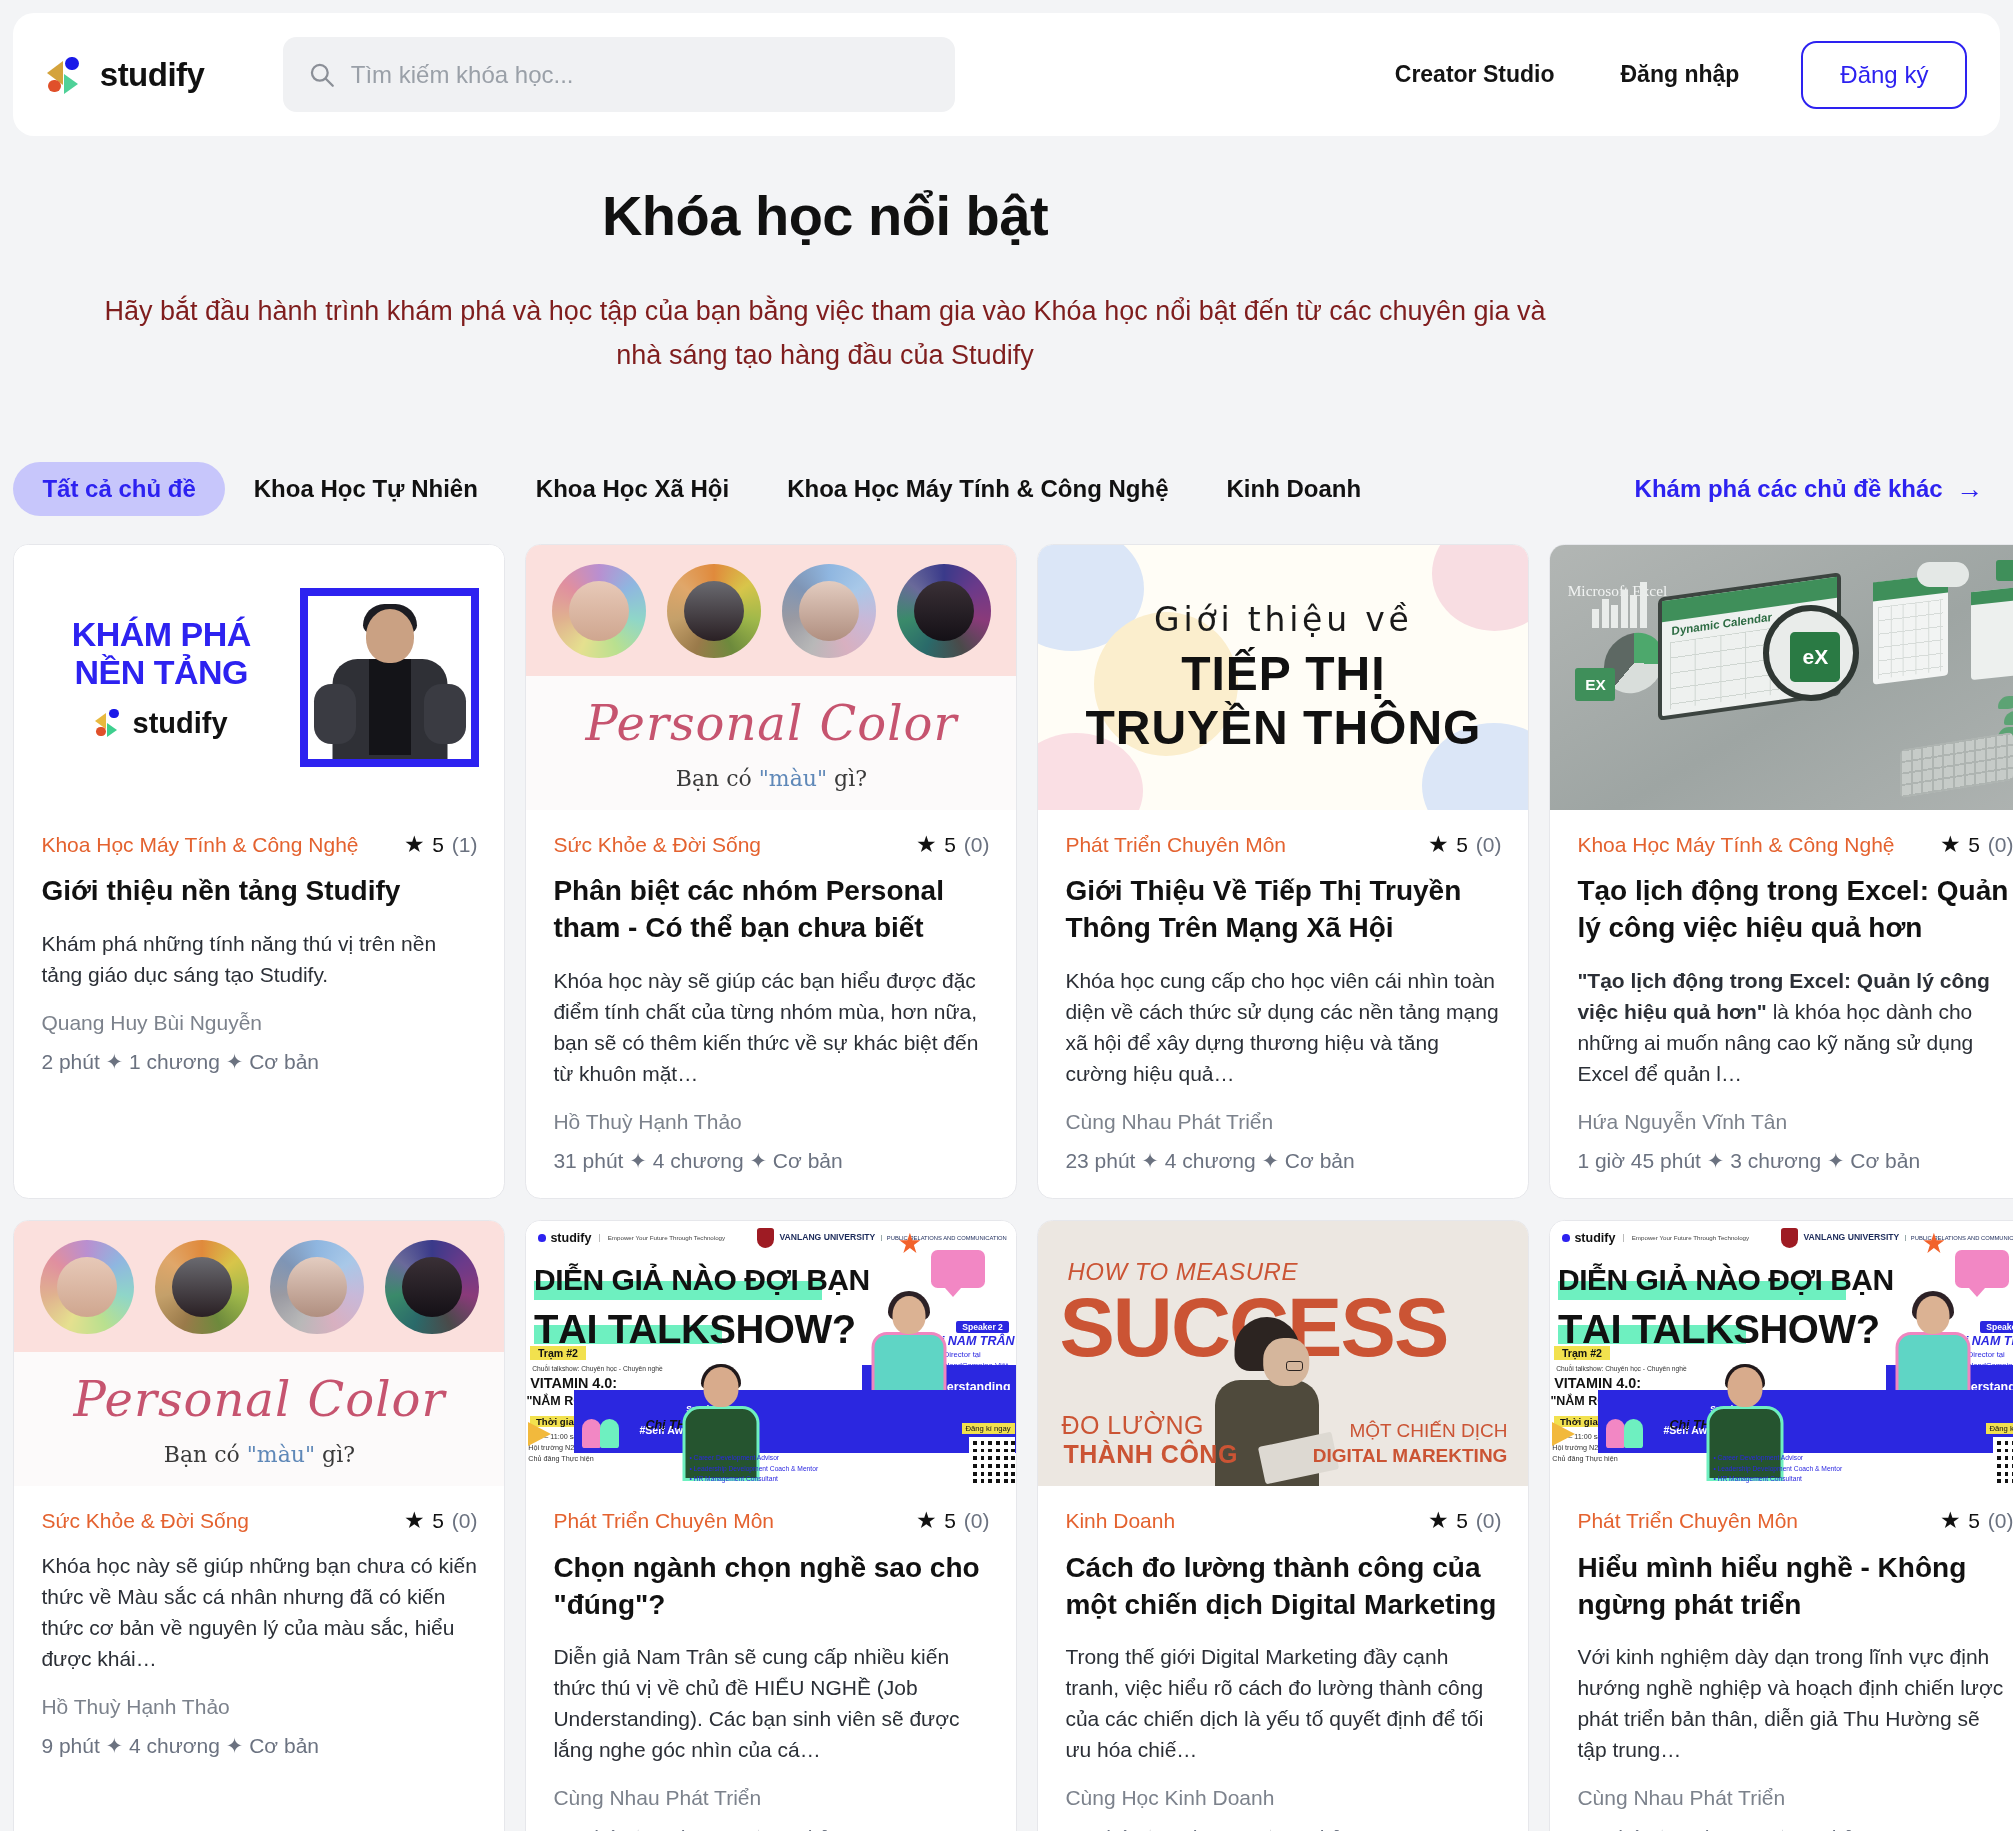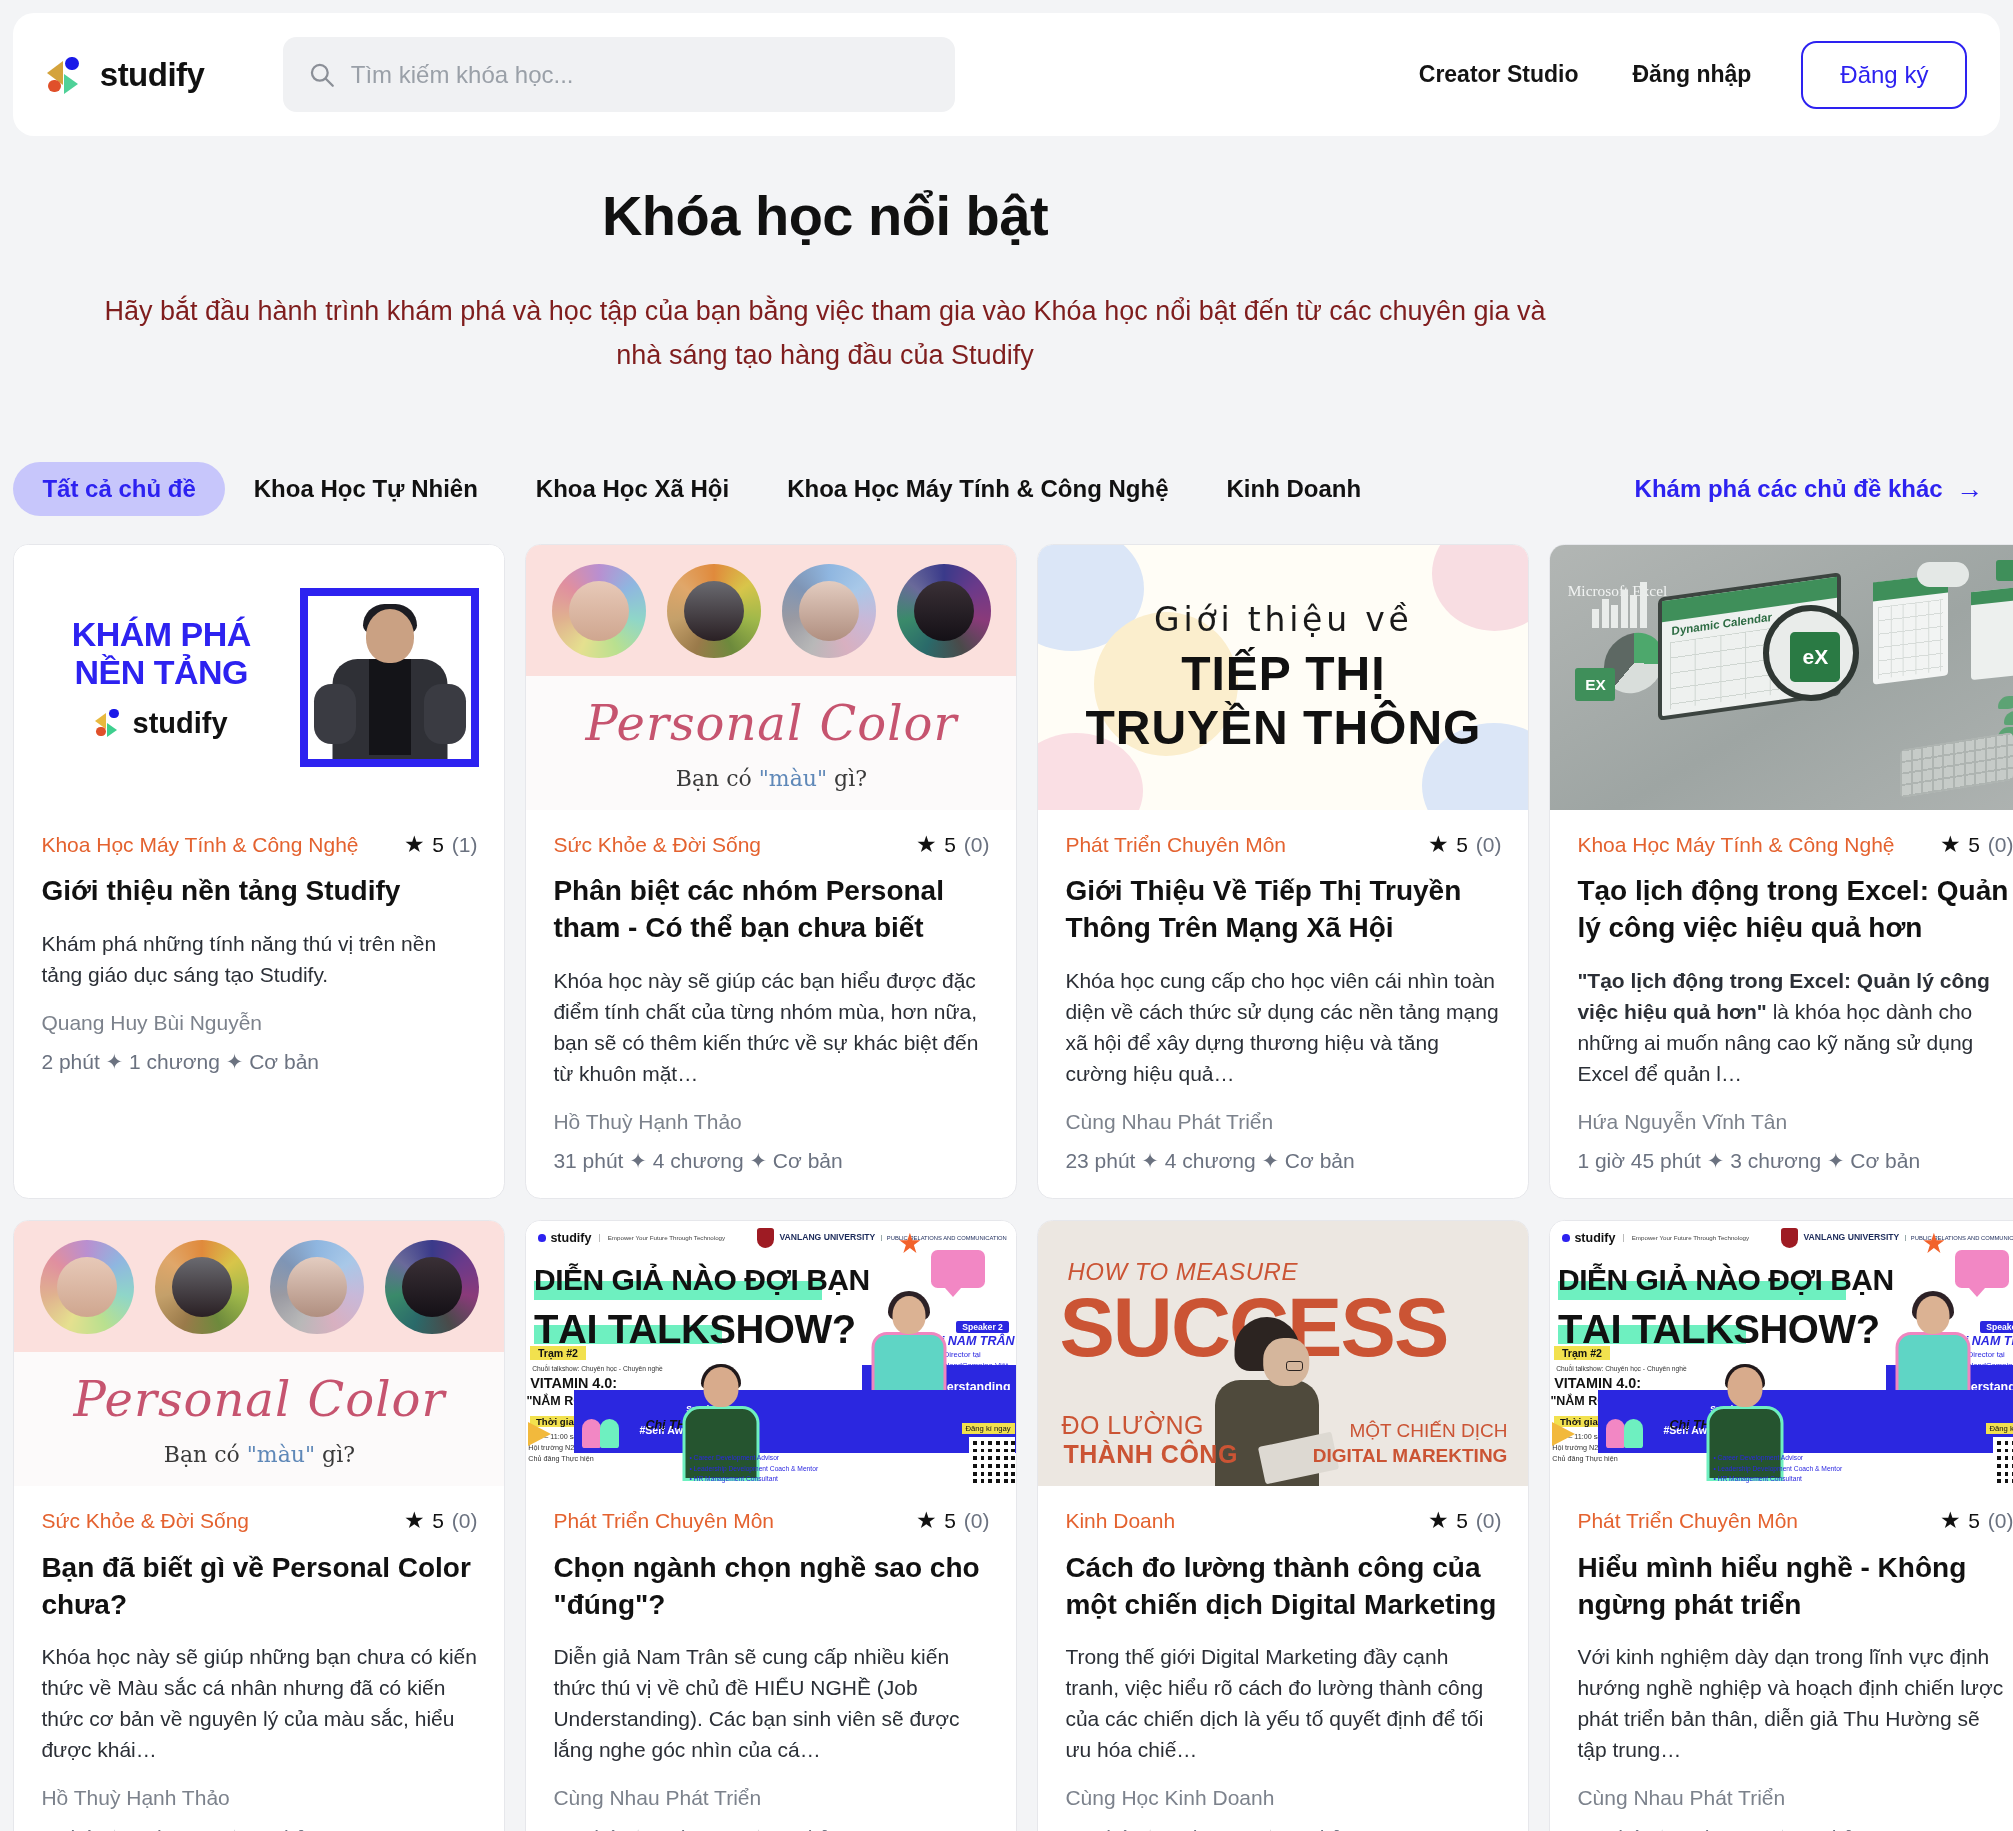--- a/index.html
+++ b/index.html
@@ -64,21 +64,21 @@
   .search-ico { width: 27px; height: 27px; flex: 0 0 auto; color: #8b8f97; }
   .search-input {
     border: none; outline: none; background: transparent;
     font-family: "Liberation Sans", sans-serif;
     font-size: 24px; color: #111; width: 100%;
   }
   .search-input::placeholder { color: #9aa0a8; }
 
   .nav-right {
     margin-left: auto;
-    display: flex; align-items: center; gap: 0;
+    display: flex; align-items: center; gap: 12px;
   }
   .nav-link {
     font-size: 23px; font-weight: bold; color: #141414;
     padding: 0 27px; cursor: pointer; white-space: nowrap;
   }
   .btn-signup {
     margin-left: 23px;
     border: 2.9px solid #2d22f0;
     border-radius: 15.4px;
     color: #2d22f0;
@@ -524,21 +524,20 @@
     </div>
     <div class="card-body">
       <div class="meta-row">
         <span class="cat">Sức Khỏe &amp; Đời Sống</span>
         <span class="rating">
           <span class="star">★</span>
           <span>5</span>
           <span class="count">(0)</span>
         </span>
       </div>
-      <div class="c-title">Bạn đã biết gì về Personal Color chưa?</div>
       <div class="c-desc">Khóa học này sẽ giúp những bạn chưa có kiến thức về Màu sắc cá nhân nhưng đã có kiến thức cơ bản về nguyên lý của màu sắc, hiểu được khái…</div>
       <div class="c-author">Hồ Thuỳ Hạnh Thảo</div>
       <div class="c-stats">9 phút ✦ 4 chương ✦ Cơ bản</div>
     </div>
   </div>
 
   <div class="card">
     <div class="thumb tts">
       <div class="topbar">
         <span class="t-logo">

